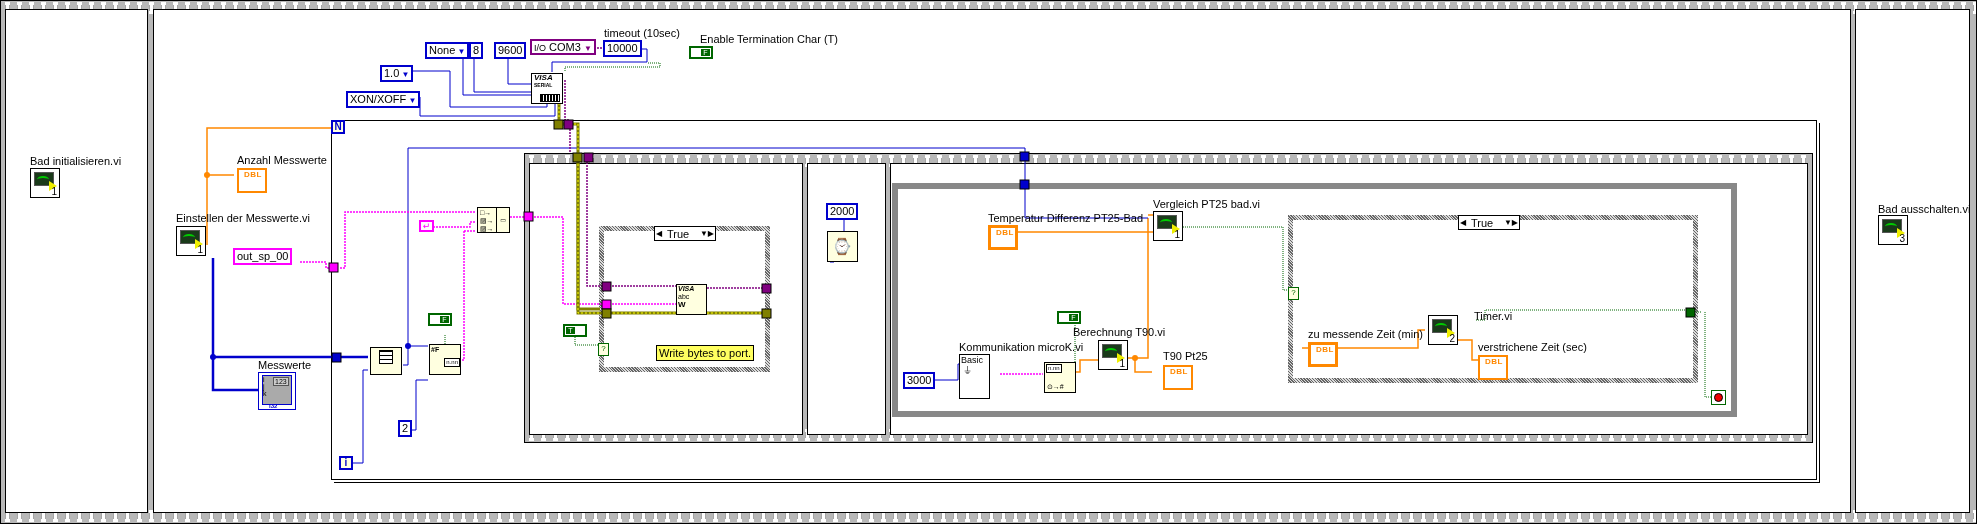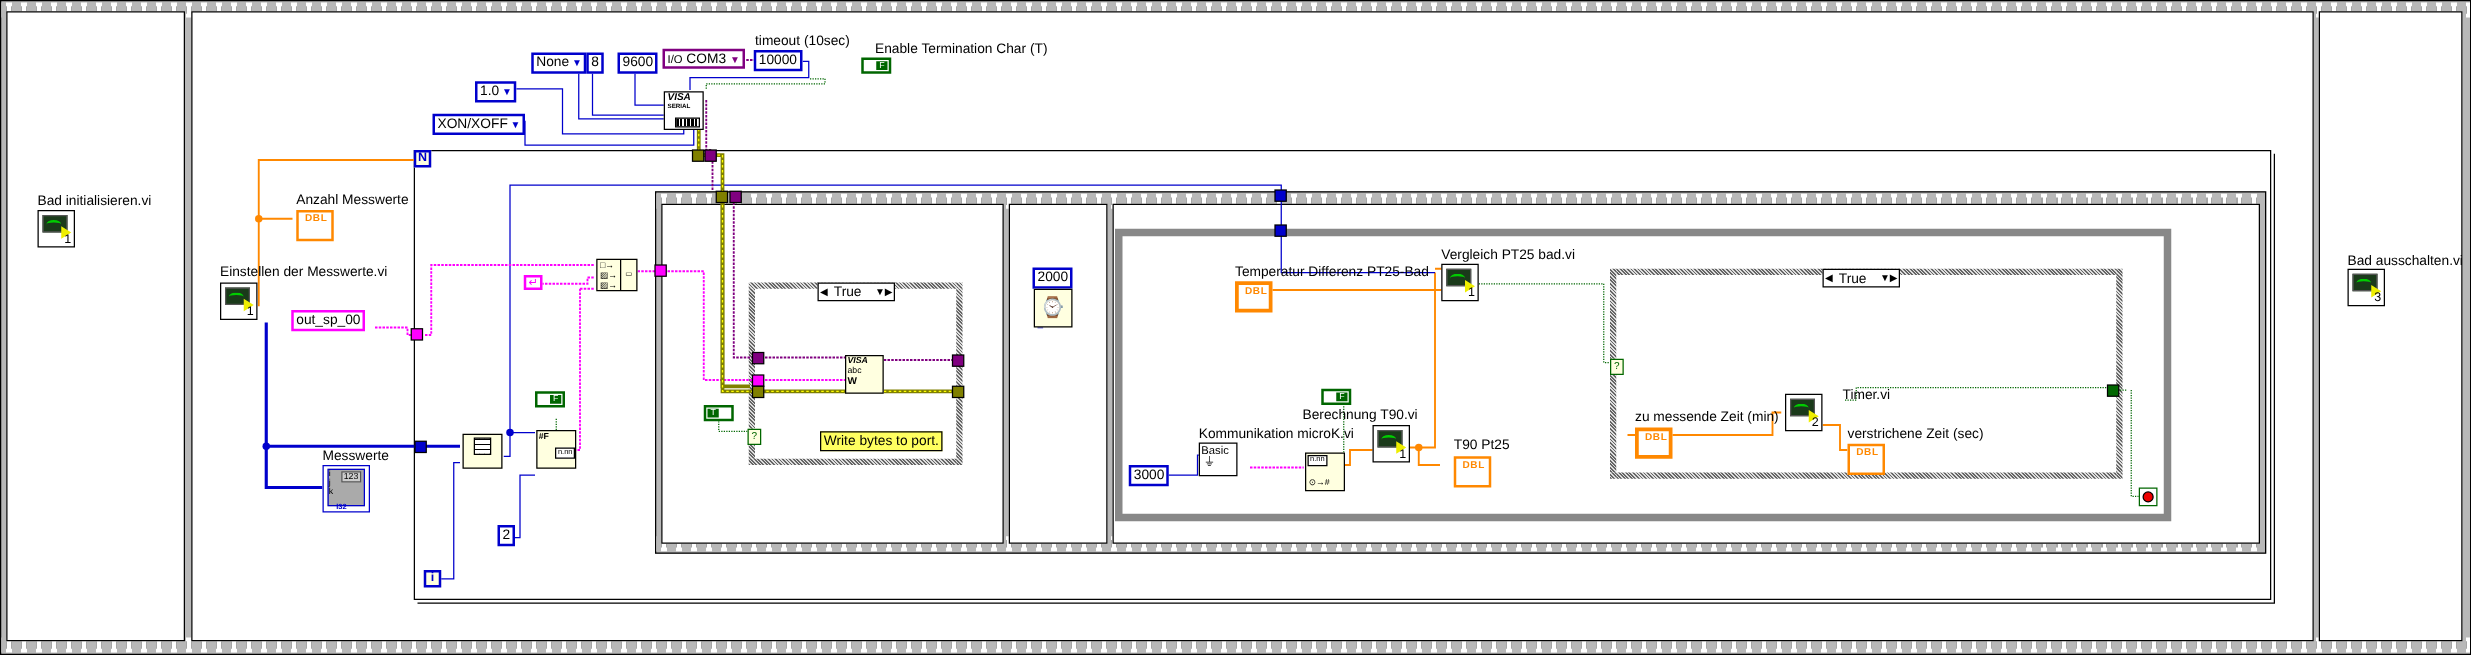--- a/index.html
+++ b/index.html
@@ -245,51 +245,51 @@
   <div style="font-size:7px;font-style:italic;font-weight:bold;line-height:8px;padding-left:1px;">VISA</div>
   <div style="font-size:7px;line-height:8px;padding-left:1px;">abc</div>
   <div style="font-size:8px;font-weight:bold;line-height:8px;padding-left:1px;">W</div>
 </div>
 <div class="bool" style="left:563px;top:324px;">
     <span style="left:1px;right:auto;">T</span>
   </div>
 <div class="abs" style="left:598px;top:343px;width:9px;height:11px;border:1px solid #060;background:#ffffe0;font-size:8px;line-height:10px;text-align:center;color:#060;">?</div>
 <div class="comment" style="left:636px;top:345px;margin-left:20px;">Write bytes to port.</div>
 
-<div class="const" style="left:826px;top:203px;margin-top:11px;">2000</div>
+<div class="const" style="left:826px;top:203px;">2000</div>
 <div class="node" style="left:827px;top:231px;width:31px;height:31px;font-size:16px;text-align:center;line-height:30px;">⌚</div>
 
 <div class="label" style="left:988px;top:212px;">Temperatur Differenz PT25-Bad</div>
 <div class="dbl ctrl" style="left:988px;top:225px;">
     <span>DBL</span>
   </div>
 
 <div class="label" style="left:1153px;top:198px;">Vergleich PT25 bad.vi</div>
 <div class="subvi" style="left:1153px;top:211px;">
   <div class="scope"></div>
   <div class="tri"></div>
   <span class="num">1</span>
 </div>
 
 <div class="bool" style="left:1057px;top:311px;">
     <span>F</span>
   </div>
 <div class="label" style="left:959px;top:341px;">Kommunikation microK.vi</div>
-<div class="node" style="left:959px;top:354px;width:31px;height:27px;background:#fff;">
+<div class="node" style="left:959px;top:354px;width:31px;height:45px;background:#fff;">
   <div style="font-size:9px;line-height:10px;padding-left:1px;">Basic</div>
   <div style="font-size:10px;line-height:12px;padding-left:4px;">⏚</div>
 </div>
 <div class="const" style="left:903px;top:372px;">3000</div>
 
 <div class="node" style="left:1044px;top:362px;width:32px;height:31px;">
   <div style="position:absolute;left:1px;top:1px;font-size:6px;border:1px solid #000;background:#fff;line-height:7px;padding:0 1px;">n.nn</div>
   <div style="position:absolute;left:2px;bottom:1px;font-size:7px;line-height:8px;">⊙→#</div>
 </div>
 
-<div class="label" style="left:1042px;top:326px;">Berechnung T90.vi</div>
+<div class="label" style="left:1073px;top:326px;">Berechnung T90.vi</div>
 <div class="subvi" style="left:1098px;top:340px;">
   <div class="scope"></div>
   <div class="tri"></div>
   <span class="num">1</span>
 </div>
 
 <div class="label" style="left:1163px;top:350px;">T90 Pt25</div>
 <div class="dbl" style="left:1163px;top:365px;">
     <span>DBL</span>
   </div>

